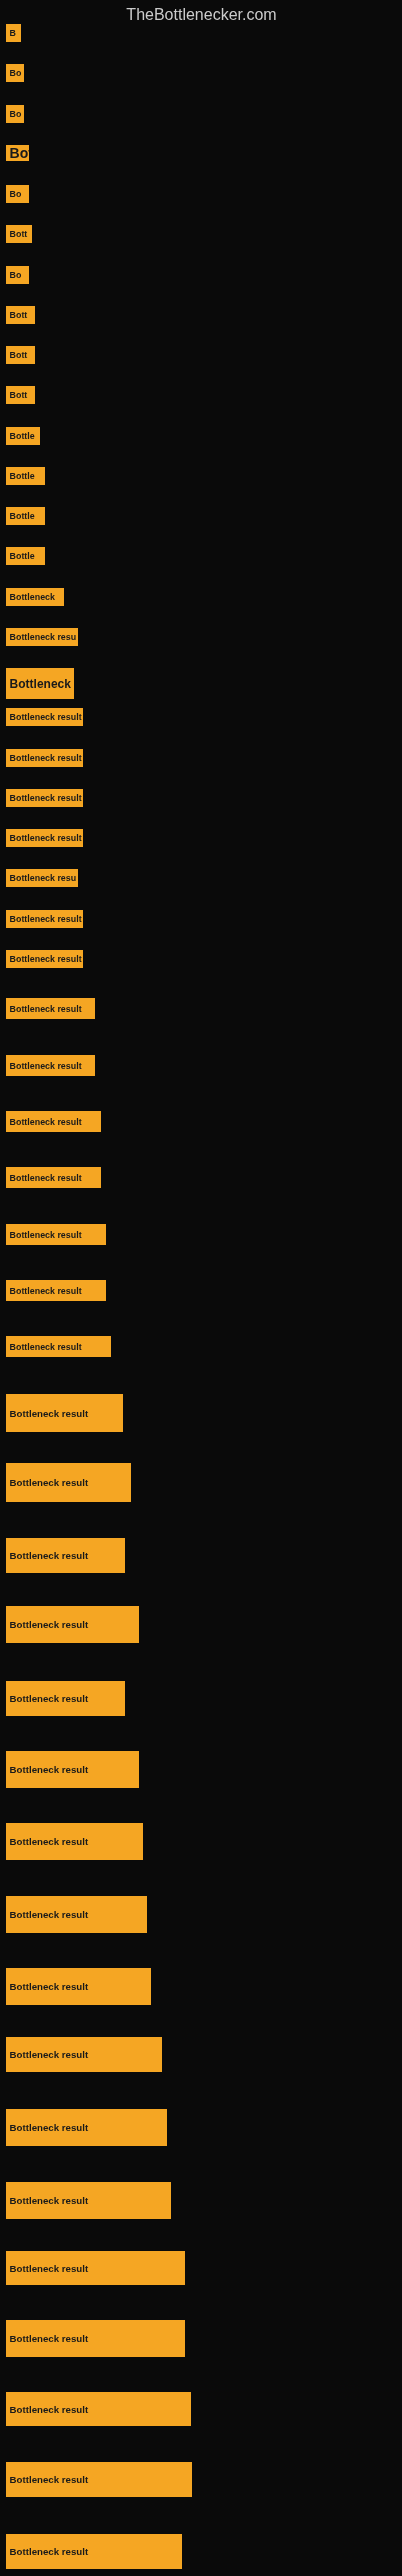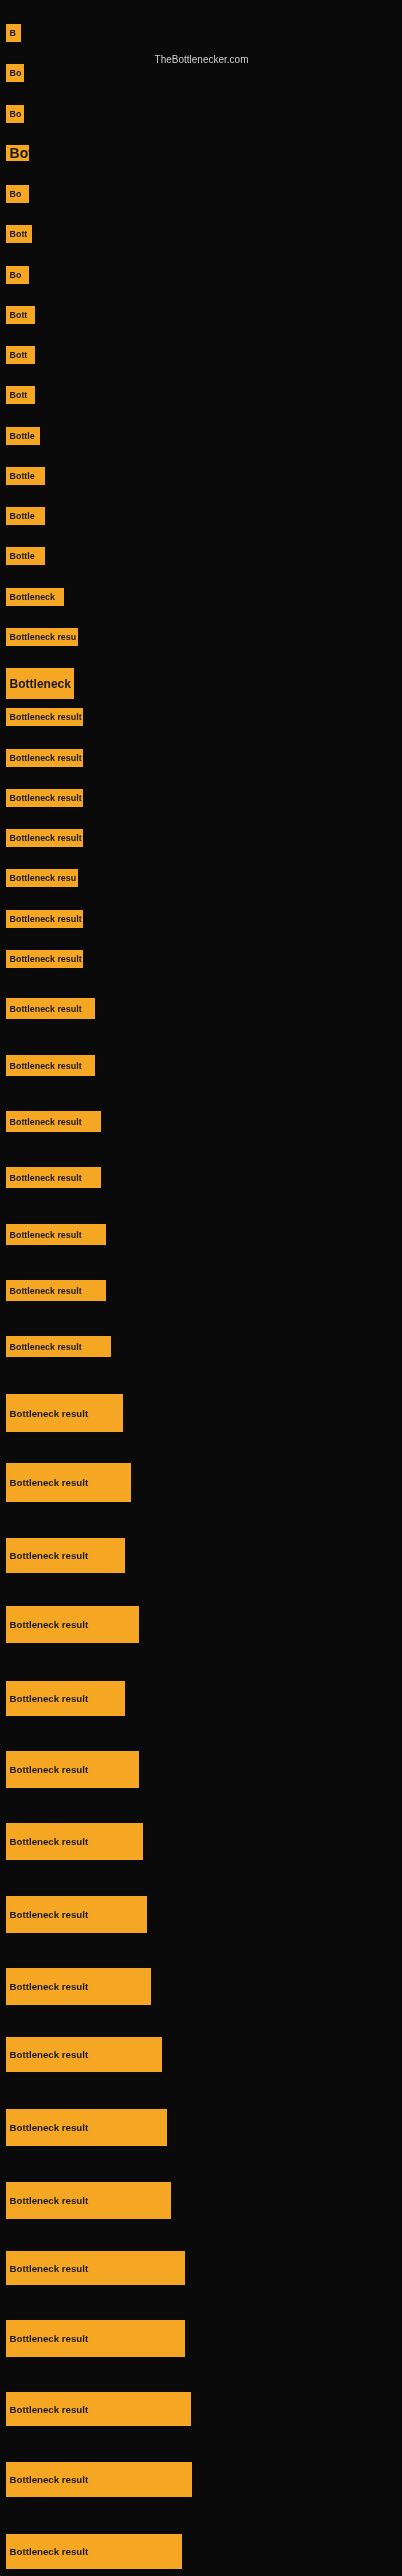--- a/index.html
+++ b/index.html
@@ -9,23 +9,22 @@
       min-height: 2576px;
       font-family: Arial, sans-serif;
       position: relative;
     }
     .site-title {
       position: absolute;
       top: 6.4px;
       left: 50%;
       transform: translateX(-50%);
       color: #cccccc;
-      font-size: 10px;
+      font-size: 16px;
       white-space: nowrap;
-      margin-top: 48px;
     }
     .bar-container {
       position: absolute;
       left: 6.4px;
     }
     .bar {
       background-color: #f5a623;
       display: flex;
       align-items: center;
       padding: 1.6px 3.2px;

